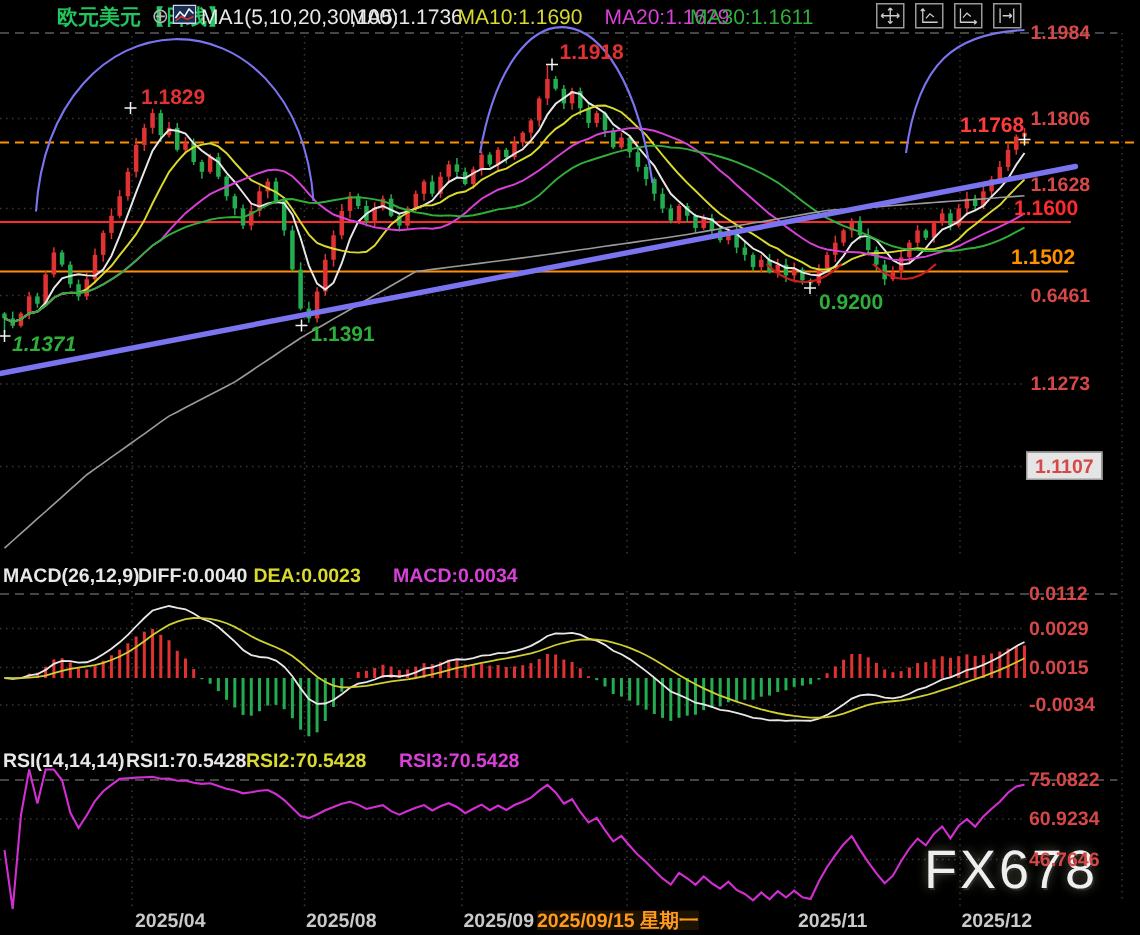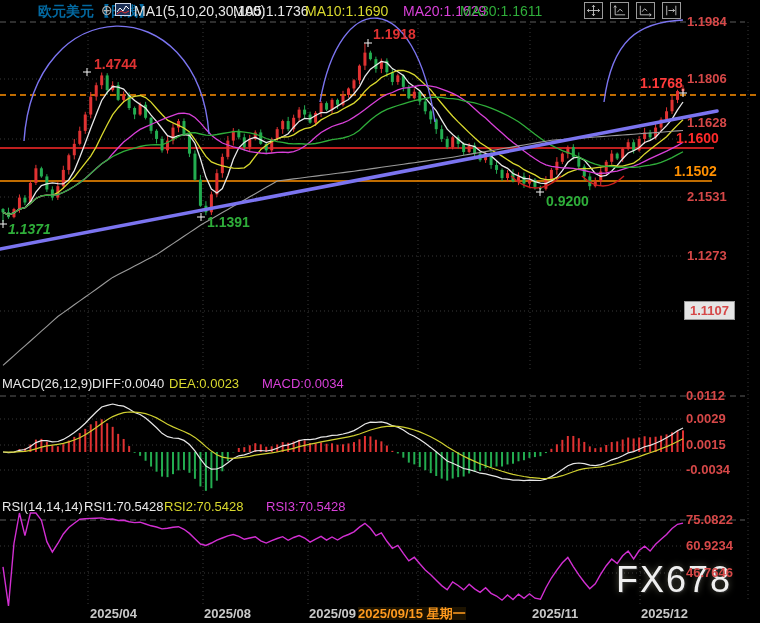--- a/index.html
+++ b/index.html
@@ -1,23 +1,23 @@
 <!DOCTYPE html>
 <html><head>
 <meta charset="utf-8">
 <style>
   html,body{margin:0;padding:0;background:#000;}
   #stage{position:relative;width:760px;height:623px;background:#000;overflow:hidden;
          font-family:"Liberation Sans","DejaVu Sans",sans-serif;}
   #cv{position:absolute;left:0;top:0;z-index:1;}
   .txt{position:absolute;z-index:3;white-space:nowrap;line-height:1;}
   .hdr span{position:absolute;top:4px;font-size:14px;z-index:3;white-space:nowrap;line-height:1;}
-  .gold{color:#0369a1;font-weight:700;padding-left:35px;}
+  .gold{color:#22c55e;font-weight:700;padding-left:35px;}
   .wht{color:#e8e8e8;} .yel{color:#d9d92e;} .mag{color:#d840d8;margin-left:20px;} .grn{color:#2fae3a;}
-  .ind-hdr{font-size:13px;font-weight:400;}
+  .ind-hdr{font-size:13px;font-weight:700;}
   .axis-lbl{color:#d64848;font-size:13px;font-weight:700;}
   .boxed{border:1px solid #9a9a9a;background:#e5e5e5;padding:2px 5px;}
   .xlbl{color:#c9c9c9;font-size:13px;font-weight:700;}
   .xlbl.hl{color:#ff9a1e;background:#1d1300;}
   .anno{font-size:14px;font-weight:700;}
   .toolbar{position:absolute;top:2px;z-index:4;display:flex;gap:7px;}
   .tool{width:17px;height:15px;border:1px solid #9a9a9a;display:flex;align-items:center;justify-content:center;background:#050505;}
   #watermark{font-size:36px;color:#efefef;letter-spacing:2px;font-weight:400;
              text-shadow:1px 1px 0 #2a2a2a,0 0 7px rgba(255,255,210,.35);z-index:2;}
   .icon-plus{color:#b5b5b5;font-size:14px;}
@@ -516,37 +516,37 @@
   <div class="txt ind-hdr wht" style="left:84px;top:500px">RSI1:70.5428</div>
   <div class="txt ind-hdr yel" style="left:164px;top:500px">RSI2:70.5428</div>
   <div class="txt ind-hdr mag" style="left:246px;top:500px">RSI3:70.5428</div>
 
   <div id="watermark" class="txt" style="left:616px;top:562px">FX678</div>
 
   <div id="labels">
       <div class="txt axis-lbl" style="left: 687px; top: 15px;">1.1984</div>
       <div class="txt axis-lbl" style="left: 687px; top: 72px;">1.1806</div>
       <div class="txt axis-lbl" style="left: 687px; top: 116px;">1.1628</div>
-      <div class="txt axis-lbl" style="left: 687px; top: 190px;">2.1531</div>
+      <div class="txt axis-lbl" style="left: 687px; top: 190px;">0.6461</div>
       <div class="txt axis-lbl" style="left: 687px; top: 249px;">1.1273</div>
       <div class="txt axis-lbl boxed" style="left: 684px; top: 301px;">1.1107</div>
       <div class="txt axis-lbl" style="left: 686px; top: 389px;">0.0112</div>
       <div class="txt axis-lbl" style="left: 686px; top: 412px;">0.0029</div>
       <div class="txt axis-lbl" style="left: 686px; top: 438px;">0.0015</div>
       <div class="txt axis-lbl" style="left: 686px; top: 463px;">-0.0034</div>
       <div class="txt axis-lbl" style="left: 686px; top: 513px;">75.0822</div>
       <div class="txt axis-lbl" style="left: 686px; top: 539px;">60.9234</div>
       <div class="txt axis-lbl" style="left: 686px; top: 566px;">46.7646</div>
       <div class="txt xlbl" style="left: 90px; top: 607px;">2025/04</div>
       <div class="txt xlbl" style="left: 204px; top: 607px;">2025/08</div>
       <div class="txt xlbl" style="left: 309px; top: 607px;">2025/09</div>
       <div class="txt xlbl hl" style="left: 358px; top: 607px;">2025/09/15 星期一</div>
       <div class="txt xlbl" style="left: 532px; top: 607px;">2025/11</div>
       <div class="txt xlbl" style="left: 641px; top: 607px;">2025/12</div>
-      <div class="txt anno" style="left: 94px; top: 57px; color: rgb(224, 50, 50);">1.4744</div>
+      <div class="txt anno" style="left: 94px; top: 57px; color: rgb(224, 50, 50);">1.1829</div>
       <div class="txt anno" style="left: 373px; top: 27px; color: rgb(224, 50, 50); text-align: right;">1.1918</div>
       <div class="txt anno" style="left: 640px; top: 76px; color: rgb(255, 59, 59);">1.1768</div>
       <div class="txt anno" style="left: 676px; top: 131px; color: rgb(255, 42, 42);">1.1600</div>
       <div class="txt anno" style="left: 674px; top: 164px; color: rgb(255, 144, 0);">1.1502</div>
       <div class="txt anno" style="left: 546px; top: 194px; color: rgb(47, 174, 58);">0.9200</div>
       <div class="txt anno" style="left: 8px; top: 222px; color: rgb(47, 174, 58); font-style: italic;">1.1371</div>
       <div class="txt anno" style="left: 207px; top: 215px; color: rgb(47, 174, 58);">1.1391</div>
     </div>
 </div>
 

